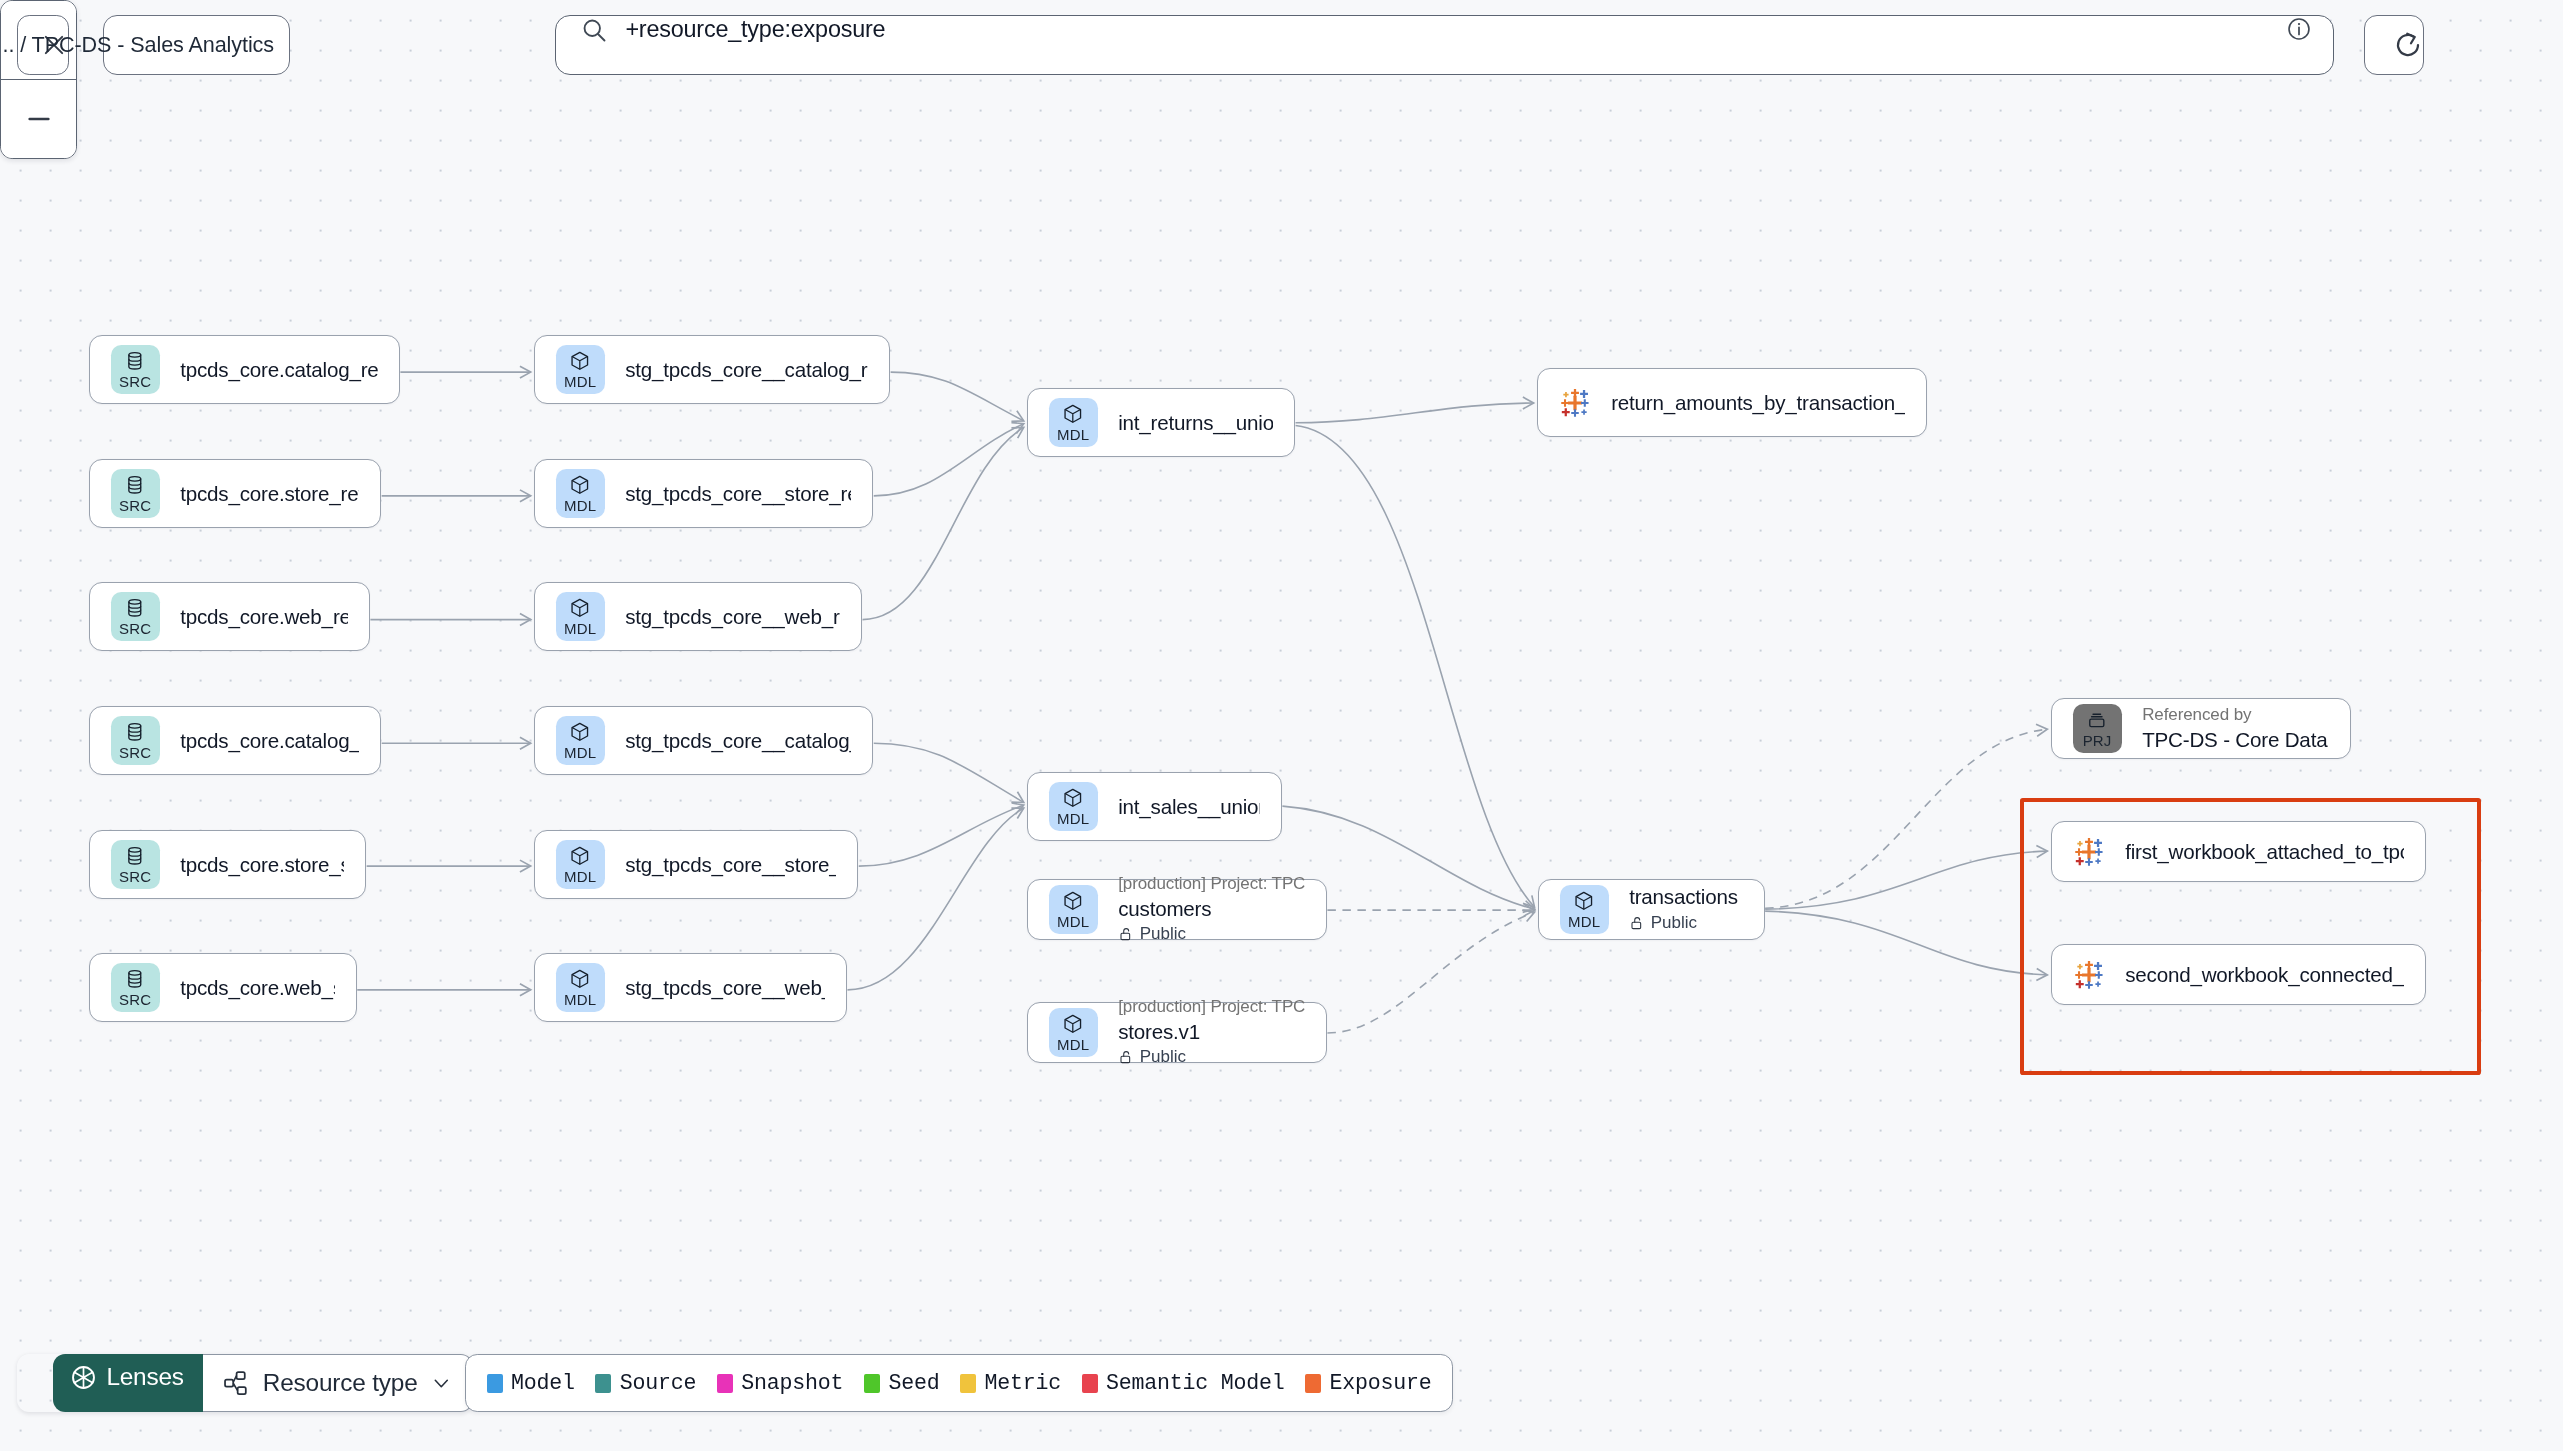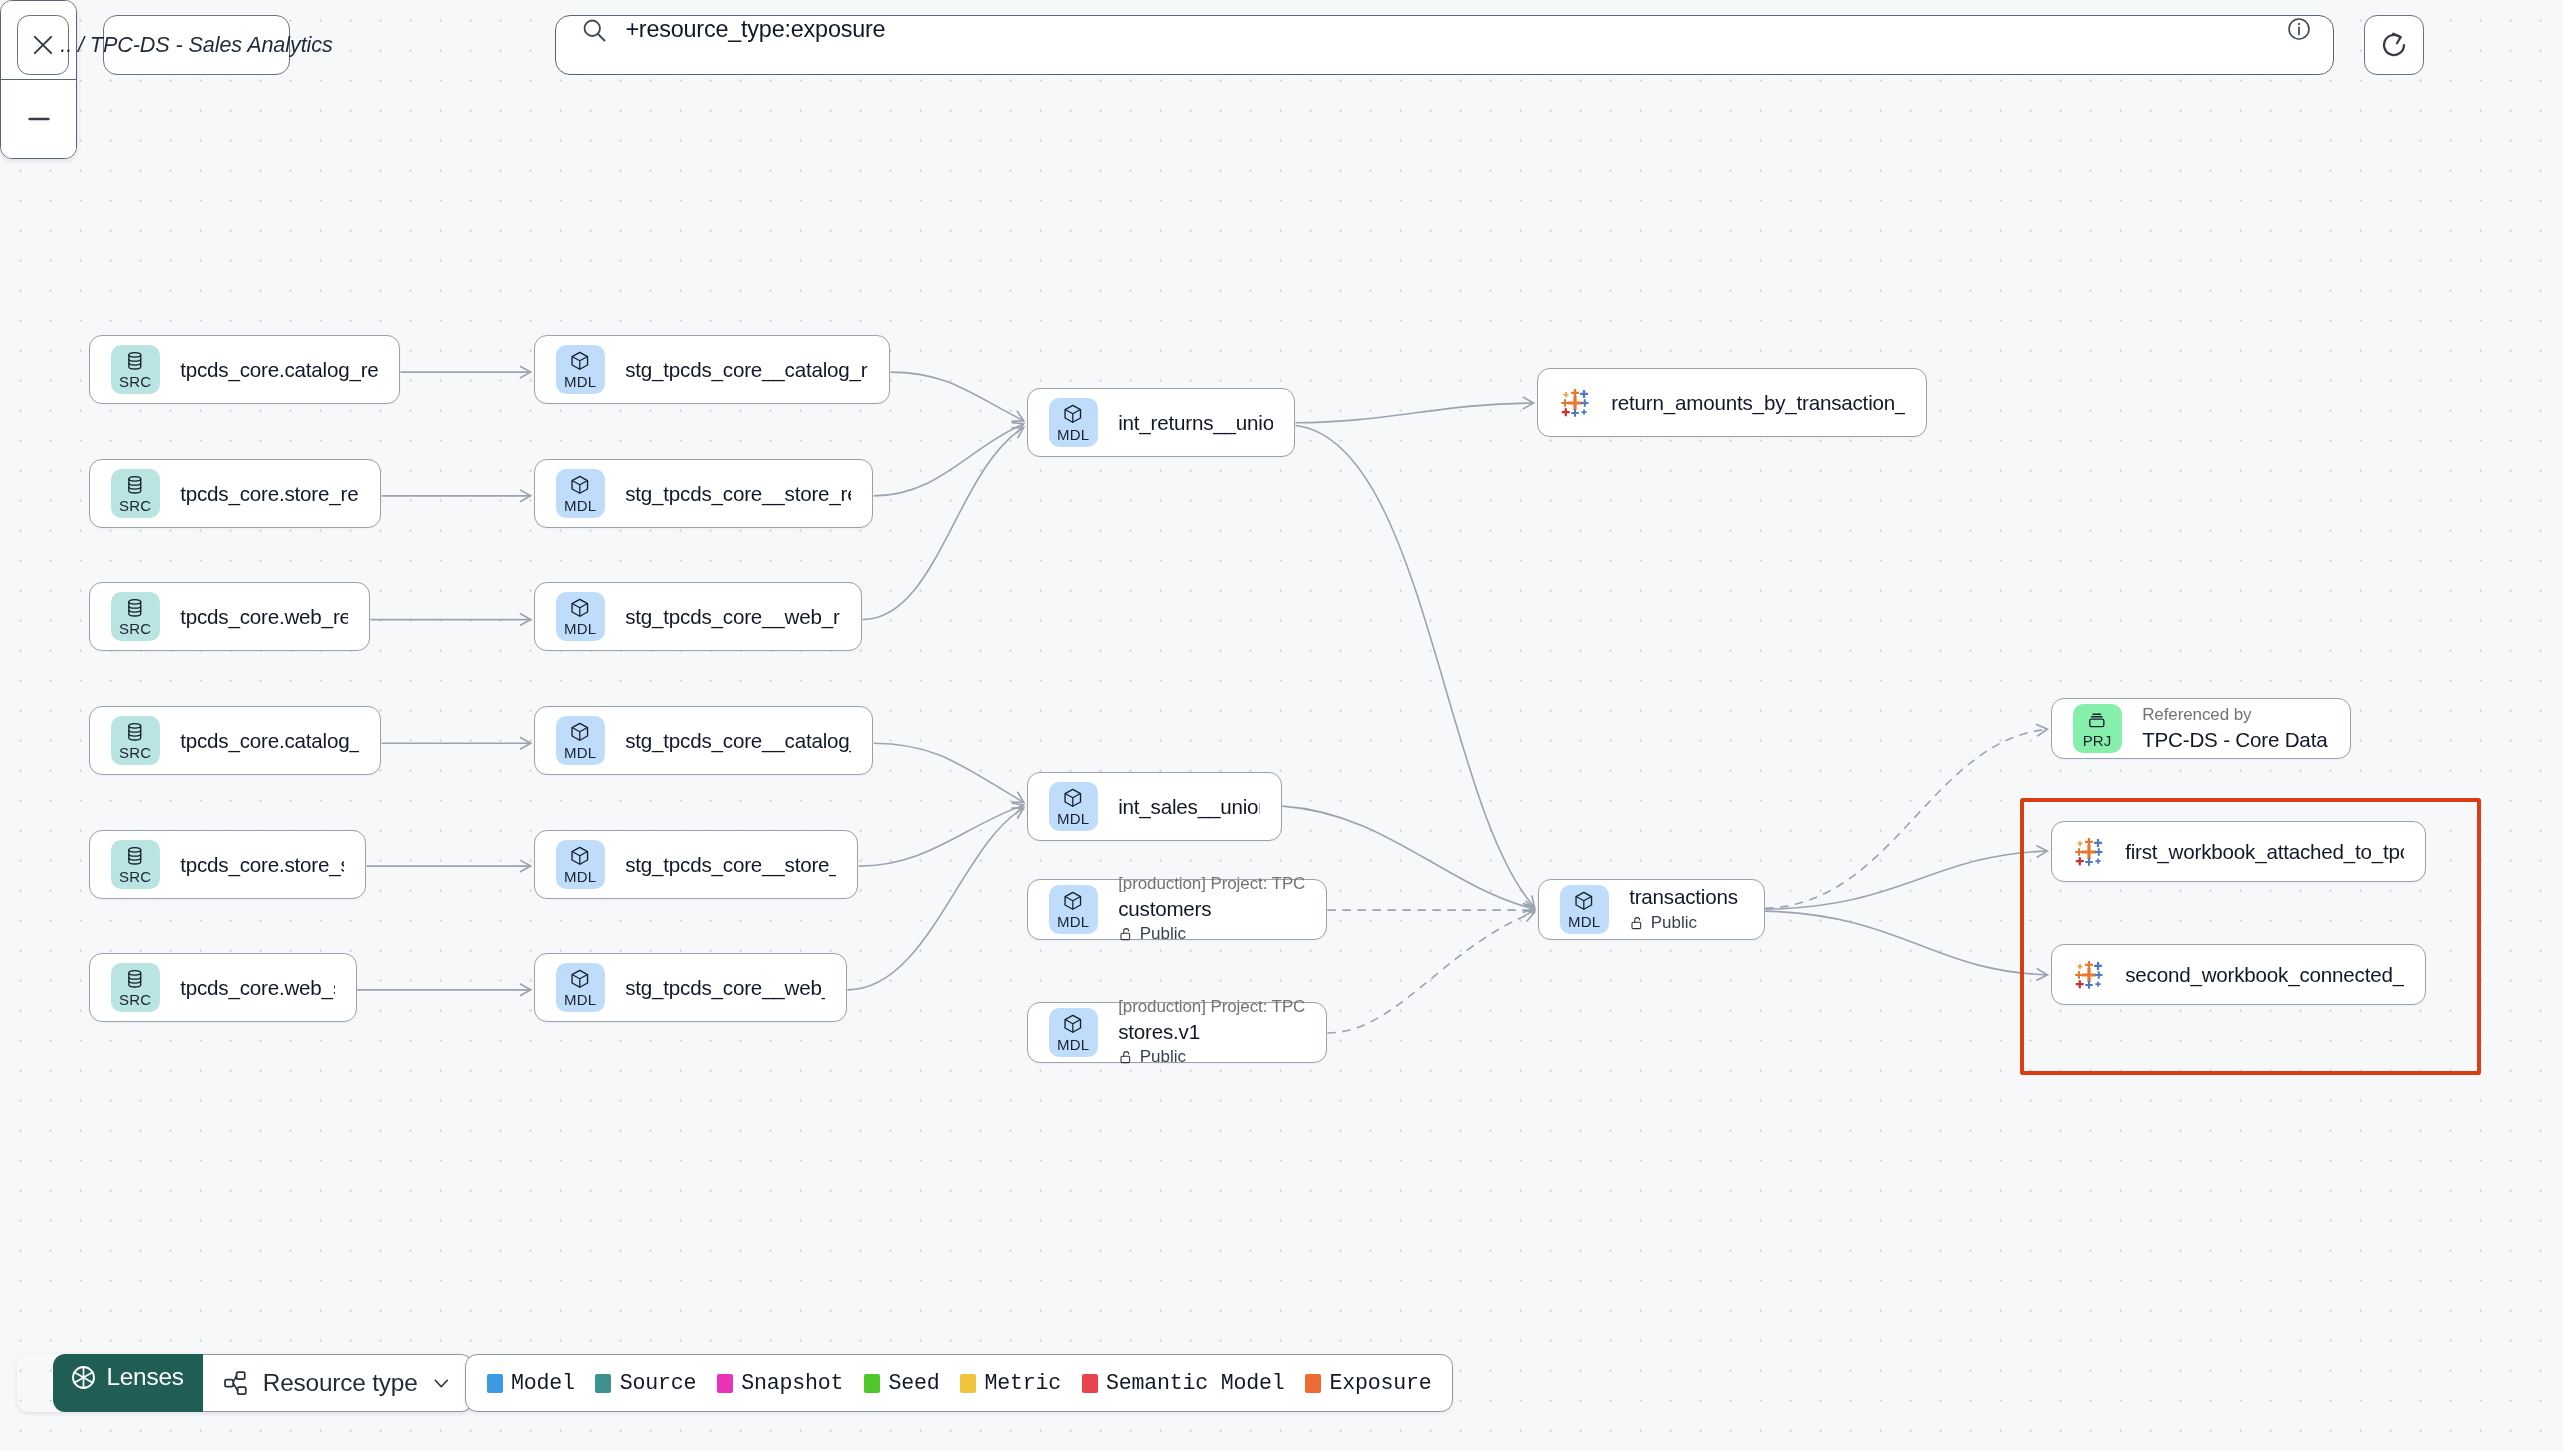--- a/index.html
+++ b/index.html
@@ -22,21 +22,21 @@
   .header {
     position: absolute; top: 0; left: 0;
     width: 2563px; height: 110px;
     z-index: 40;
   }
   .hdr-btn {
     position: absolute;
     background: #ffffff;
     border: 1.5px solid #6b7280;
     border-radius: 13px;
-    display: flex; align-items: center; justify-content: center; font-style: italic;
+    display: flex; align-items: center; justify-content: flex-end;
   }
   #close-btn { left: 17px; top: 15px; width: 52px; height: 60px; border-radius: 12.2px; }
   #close-btn svg { width: 28px; height: 28px; }
   #breadcrumb-btn {
     left: 103px; top: 15px; width: 187px; height: 60px;
     border-radius: 14px;
     padding: 0 15px;
   }
   #breadcrumb-btn span {
     font-size: 21.6px; color: #1f2937; white-space: nowrap;
@@ -81,21 +81,21 @@
   .badge {
     width: 49px; height: 49px;
     border-radius: 10.3px;
     display: flex; flex-direction: column;
     align-items: center; justify-content: center;
     flex: 0 0 auto;
     gap: 0px;
   }
   .badge.src { background: #b9e4e2; }
   .badge.mdl { background: #bfdcfb; }
-  .badge.prj { background: #86efac; }
+  .badge.prj { background: #737373; }
   .badge svg { width: 21.6px; height: 21.6px; display: block; }
   .badge .tag {
     font-size: 15px; font-weight: 500; color: #1b2430;
     line-height: 1; margin-top: 1.9px; letter-spacing: 0.2px;
   }
   .node .body { margin-left: 20.6px; min-width: 0; overflow: hidden; }
   .node .title {
     font-size: 20.6px; color: #111827; white-space: nowrap;
     letter-spacing: -0.2px; line-height: 1.25;
   }

